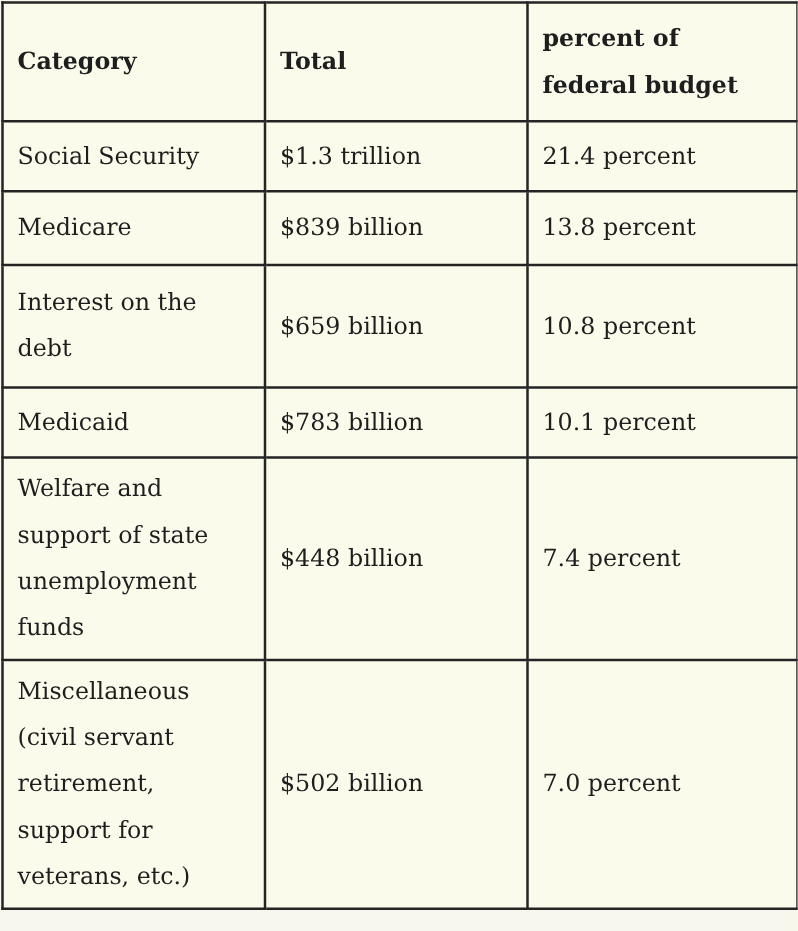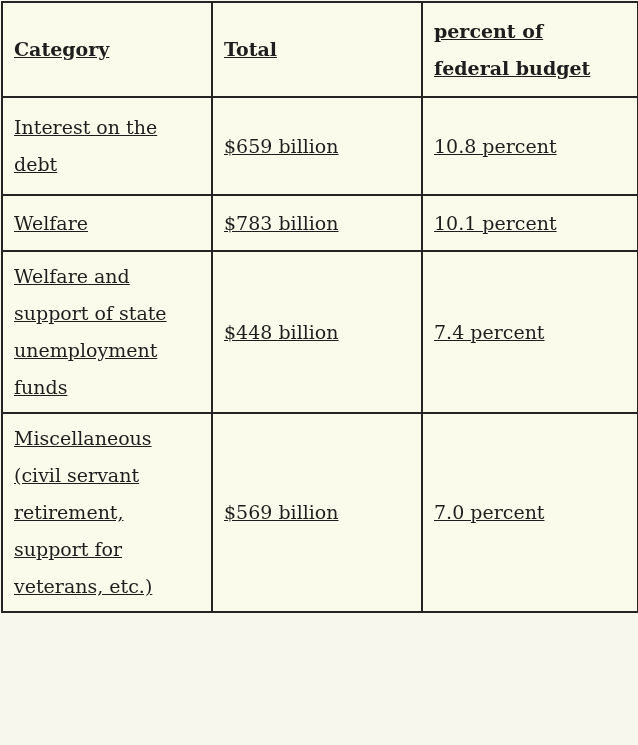--- a/index.html
+++ b/index.html
@@ -16,21 +16,20 @@
   body {
     width: 638px;
     height: 745px;
     background: var(--page-background);
     font-family: "DejaVu Serif", "Liberation Serif", serif;
     color: var(--text);
     overflow: hidden;
   }
   .table-wrap {
     padding: 1px 1px 0 1px;
-    text-decoration: underline;
   }
   table.budget-table {
     width: 636px;
     table-layout: fixed;
     border-collapse: collapse;
     background: var(--cell-background);
   }
   col.c1 { width: 210px; }
   col.c2 { width: 210px; }
   col.c3 { width: 216px; }
@@ -70,43 +69,53 @@
     </colgroup>
     <thead>
       <tr class="header-row">
         <th>Category</th>
         <th>Total</th>
         <th>percent of
 federal budget</th>
       </tr>
     </thead>
     <tbody>
+      <tr class="r0">
+        <td>Social Security</td>
+        <td>$1.3 trillion</td>
+        <td>21.4 percent</td>
+      </tr>
+      <tr class="r1">
+        <td>Medicare</td>
+        <td>$839 billion</td>
+        <td>13.8 percent</td>
+      </tr>
       <tr class="r2">
         <td>Interest on the
 debt</td>
         <td>$659 billion</td>
         <td>10.8 percent</td>
       </tr>
       <tr class="r3">
-        <td>Welfare</td>
+        <td>Medicaid</td>
         <td>$783 billion</td>
         <td>10.1 percent</td>
       </tr>
       <tr class="r4">
         <td>Welfare and
 support of state
 unemployment
 funds</td>
         <td>$448 billion</td>
         <td>7.4 percent</td>
       </tr>
       <tr class="r5">
         <td>Miscellaneous
 (civil servant
 retirement,
 support for
 veterans, etc.)</td>
-        <td>$569 billion</td>
+        <td>$502 billion</td>
         <td>7.0 percent</td>
       </tr>
     </tbody>
   </table>
 </div>
 
 </body></html>

